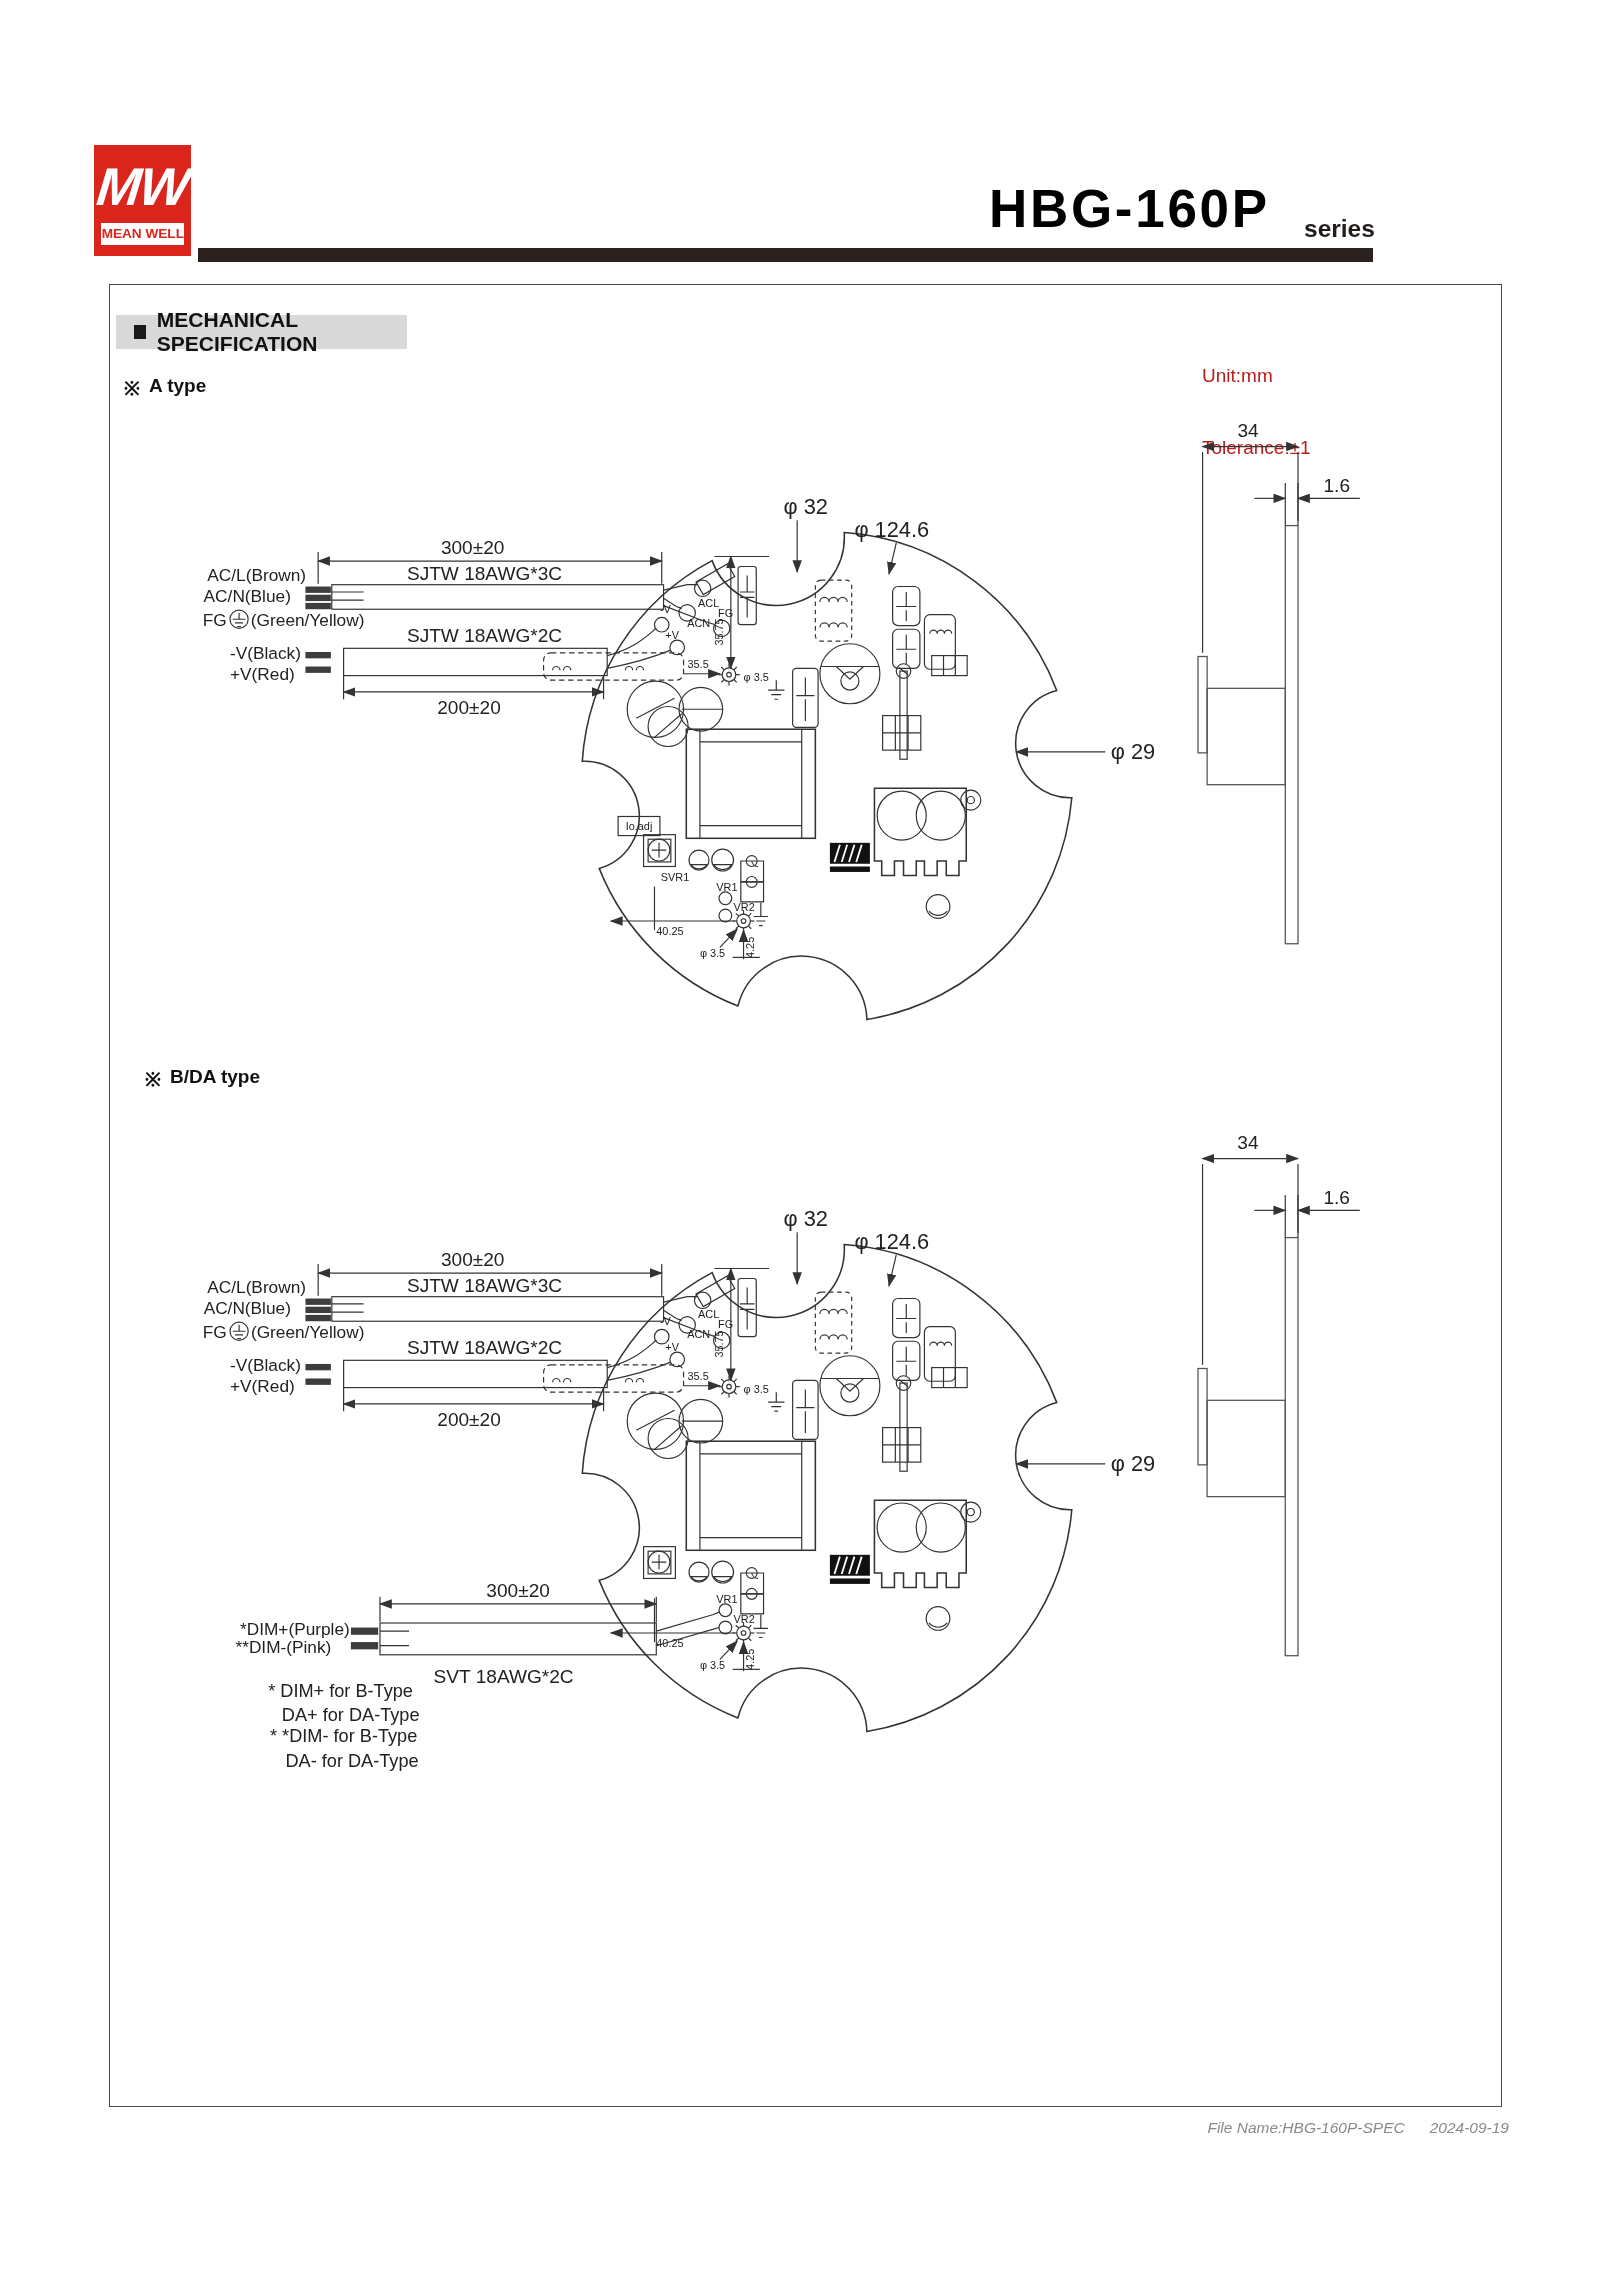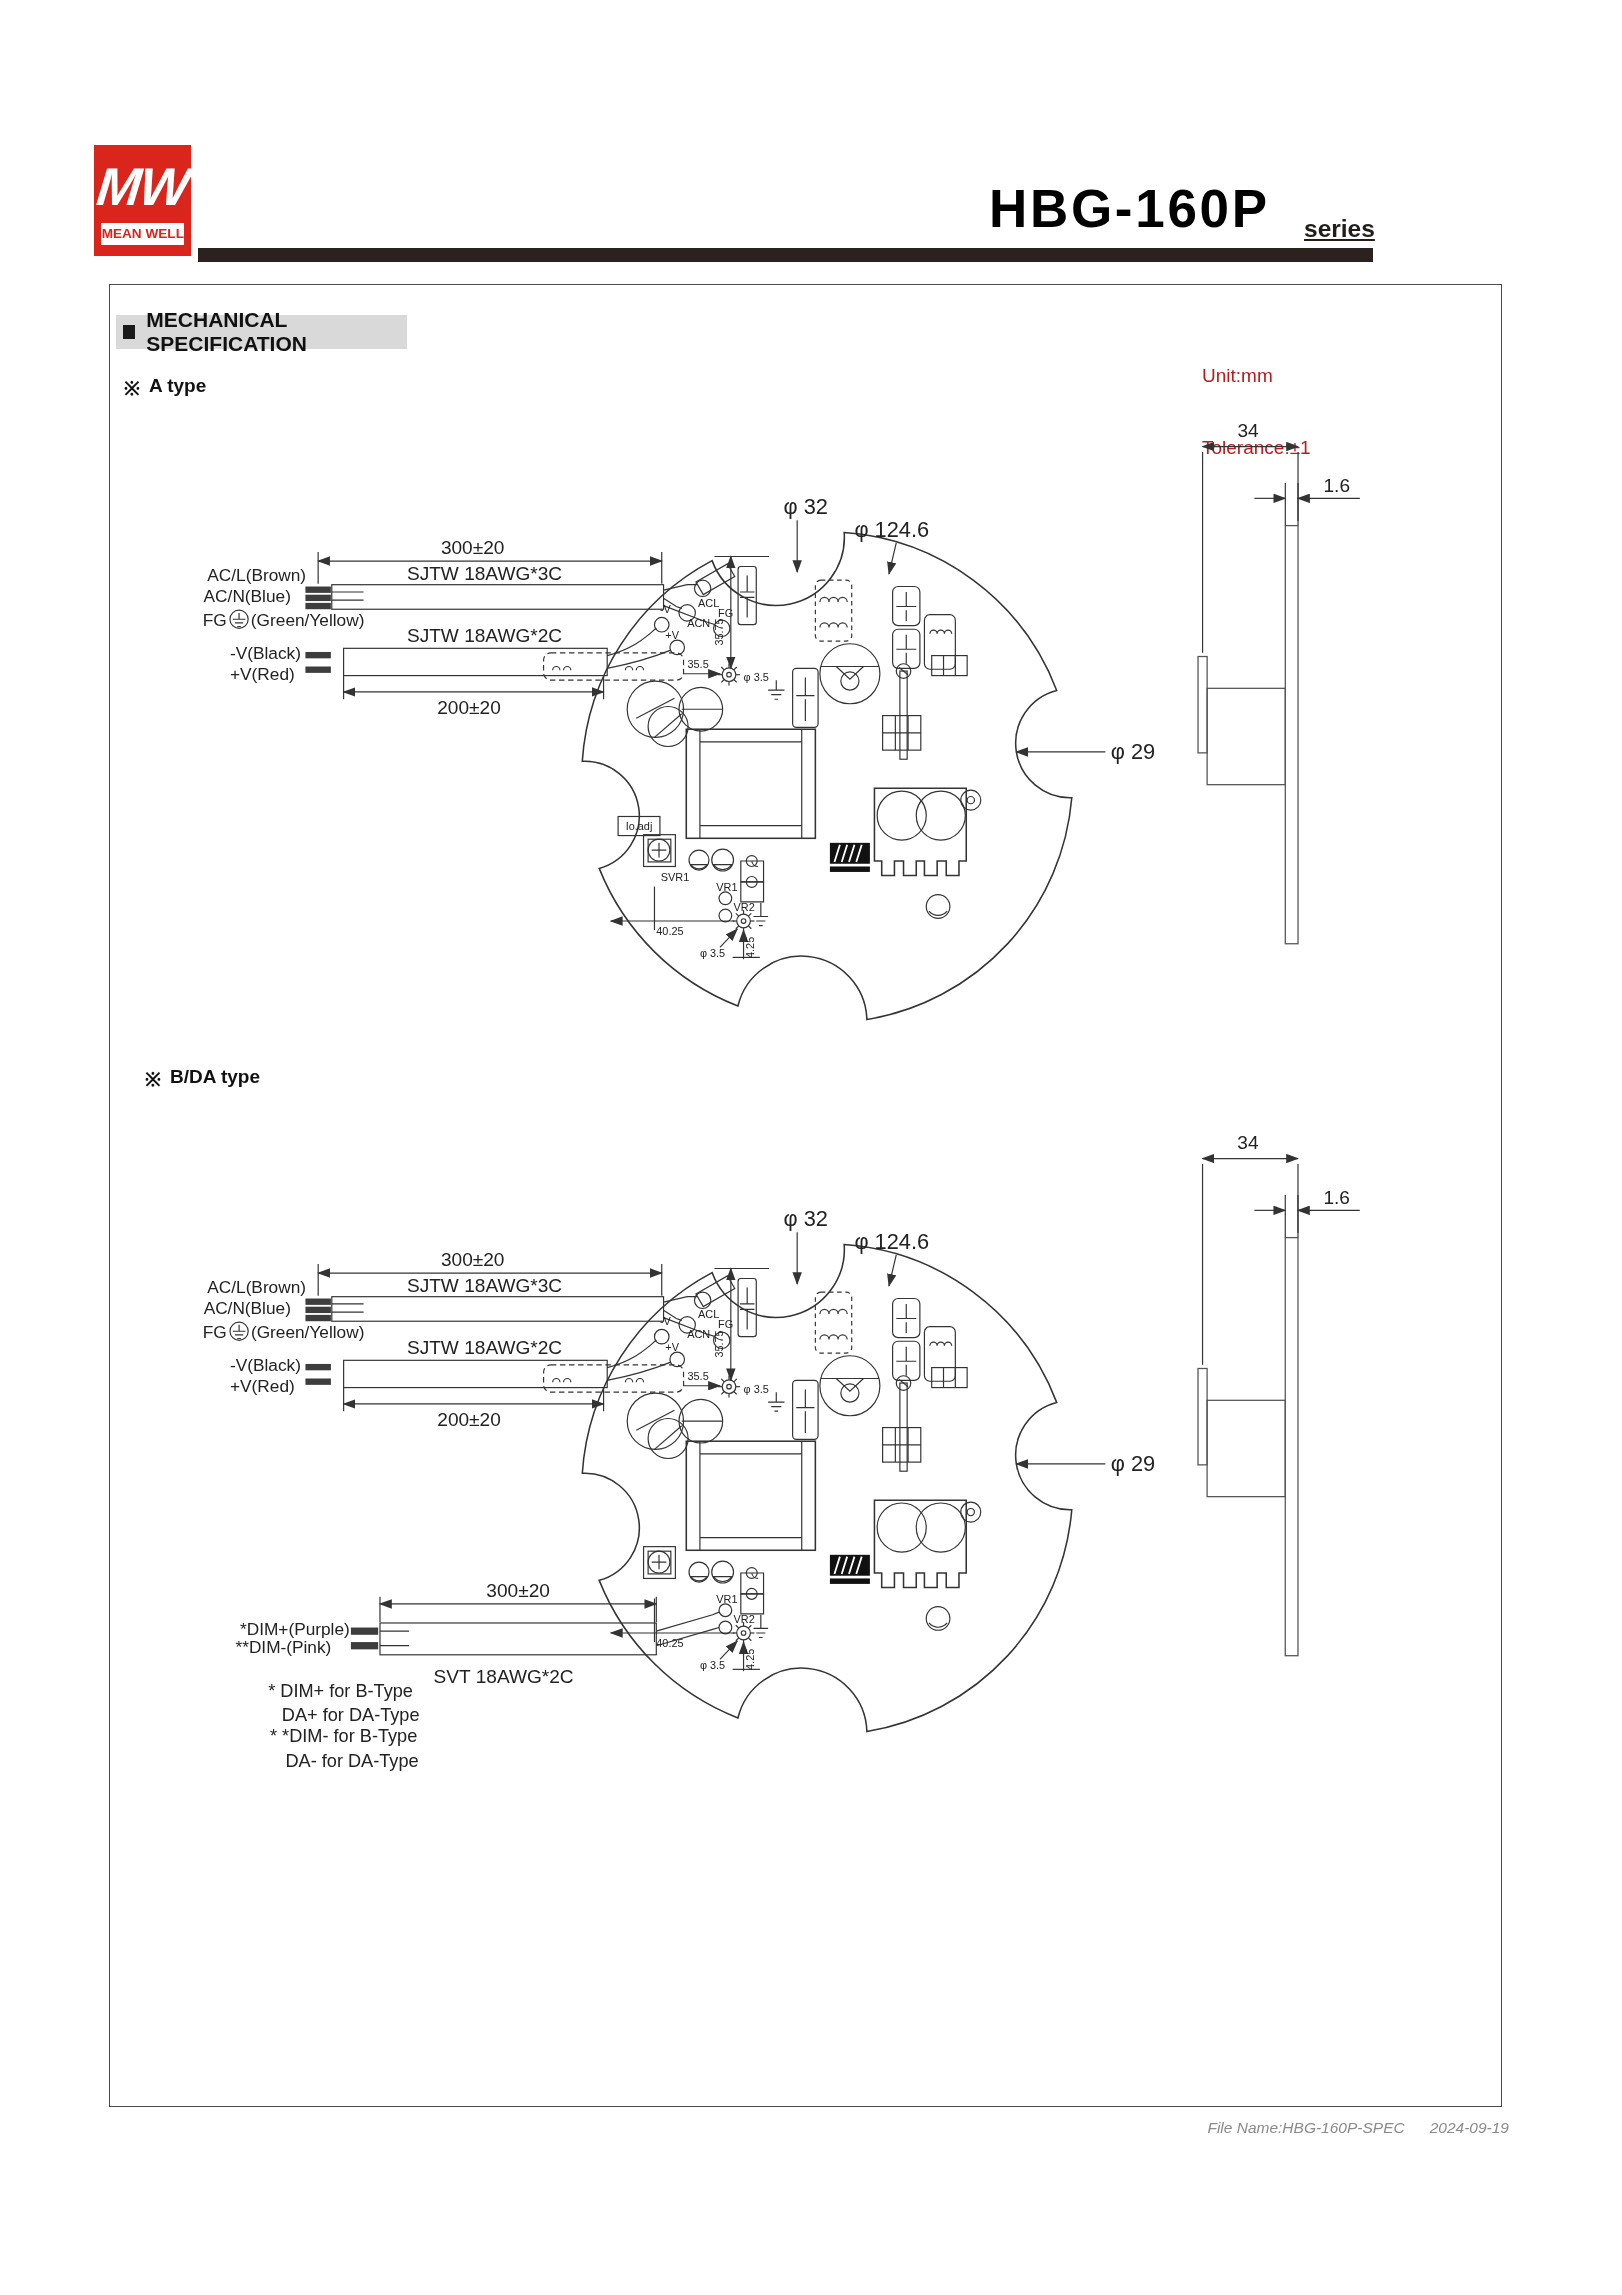--- a/index.html
+++ b/index.html
@@ -7,26 +7,26 @@
         font-family:"Liberation Sans",sans-serif;color:#1a1a1a;overflow:hidden;}
   
   .logo{position:absolute;left:94px;top:145px;width:97px;height:111px;background:#d9251c;}
   .mw-glyph{position:absolute;left:0;top:1.8px;width:97px;height:80px;color:#fff;
             font-weight:bold;font-style:italic;font-size:53px;text-align:center;
             transform:skewX(-6deg);letter-spacing:-1.8px;line-height:80px;}
   .logo-band{position:absolute;left:7.3px;bottom:11px;width:83px;height:22px;background:#fff;
              color:#d9251c;font-weight:bold;font-size:13.6px;text-align:center;line-height:22px;letter-spacing:0px;}
   .doc-title{position:absolute;left:198px;top:209px;font-size:26px;color:#111;}
   .doc-model{position:absolute;left:989px;top:178px;font-size:53px;font-weight:bold;letter-spacing:2.7px;color:#000000;}
-  .doc-series{position:absolute;left:1304px;top:215px;font-size:24.5px;font-weight:bold;color:#221c1a;text-decoration:underline;}
+  .doc-series{position:absolute;left:1304px;top:215px;font-size:24.5px;font-weight:bold;color:#221c1a;}
   .title-bar{position:absolute;left:198px;top:248px;width:1175px;height:13.6px;background:#2b2220;}
   
   .spec-box{position:absolute;left:109px;top:284px;width:1391px;height:1821px;border:1.8px solid #4a4a4a;}
   .sec-head{position:absolute;left:116px;top:315px;width:291px;height:34px;background:#d9d9d9;
-            display:flex;align-items:center;gap:11px;padding-left:7px;box-sizing:border-box;}
+            display:flex;align-items:center;gap:11px;padding-left:18px;box-sizing:border-box;}
   .sec-sq{width:14.5px;height:14.5px;background:#1a1a1a;}
   .sec-title{font-size:21px;font-weight:bold;color:#111;}
   .unit-note{position:absolute;left:1202px;top:365px;font-size:19px;display:flex;gap:50px;color:#b91c1c;flex-direction:column;}
   .type-label{position:absolute;font-size:19px;font-weight:bold;color:#111;display:flex;gap:9px;}
   .type-a{left:124px;top:375px;}
   .type-b{left:145px;top:1066px;}
   svg{position:absolute;}
   svg text{fill:#222;font-family:"Liberation Sans",sans-serif;}
   .ln{stroke:#333;fill:none;stroke-width:1.3px;}
   .ln2{stroke:#333;fill:none;stroke-width:1.7px;}

